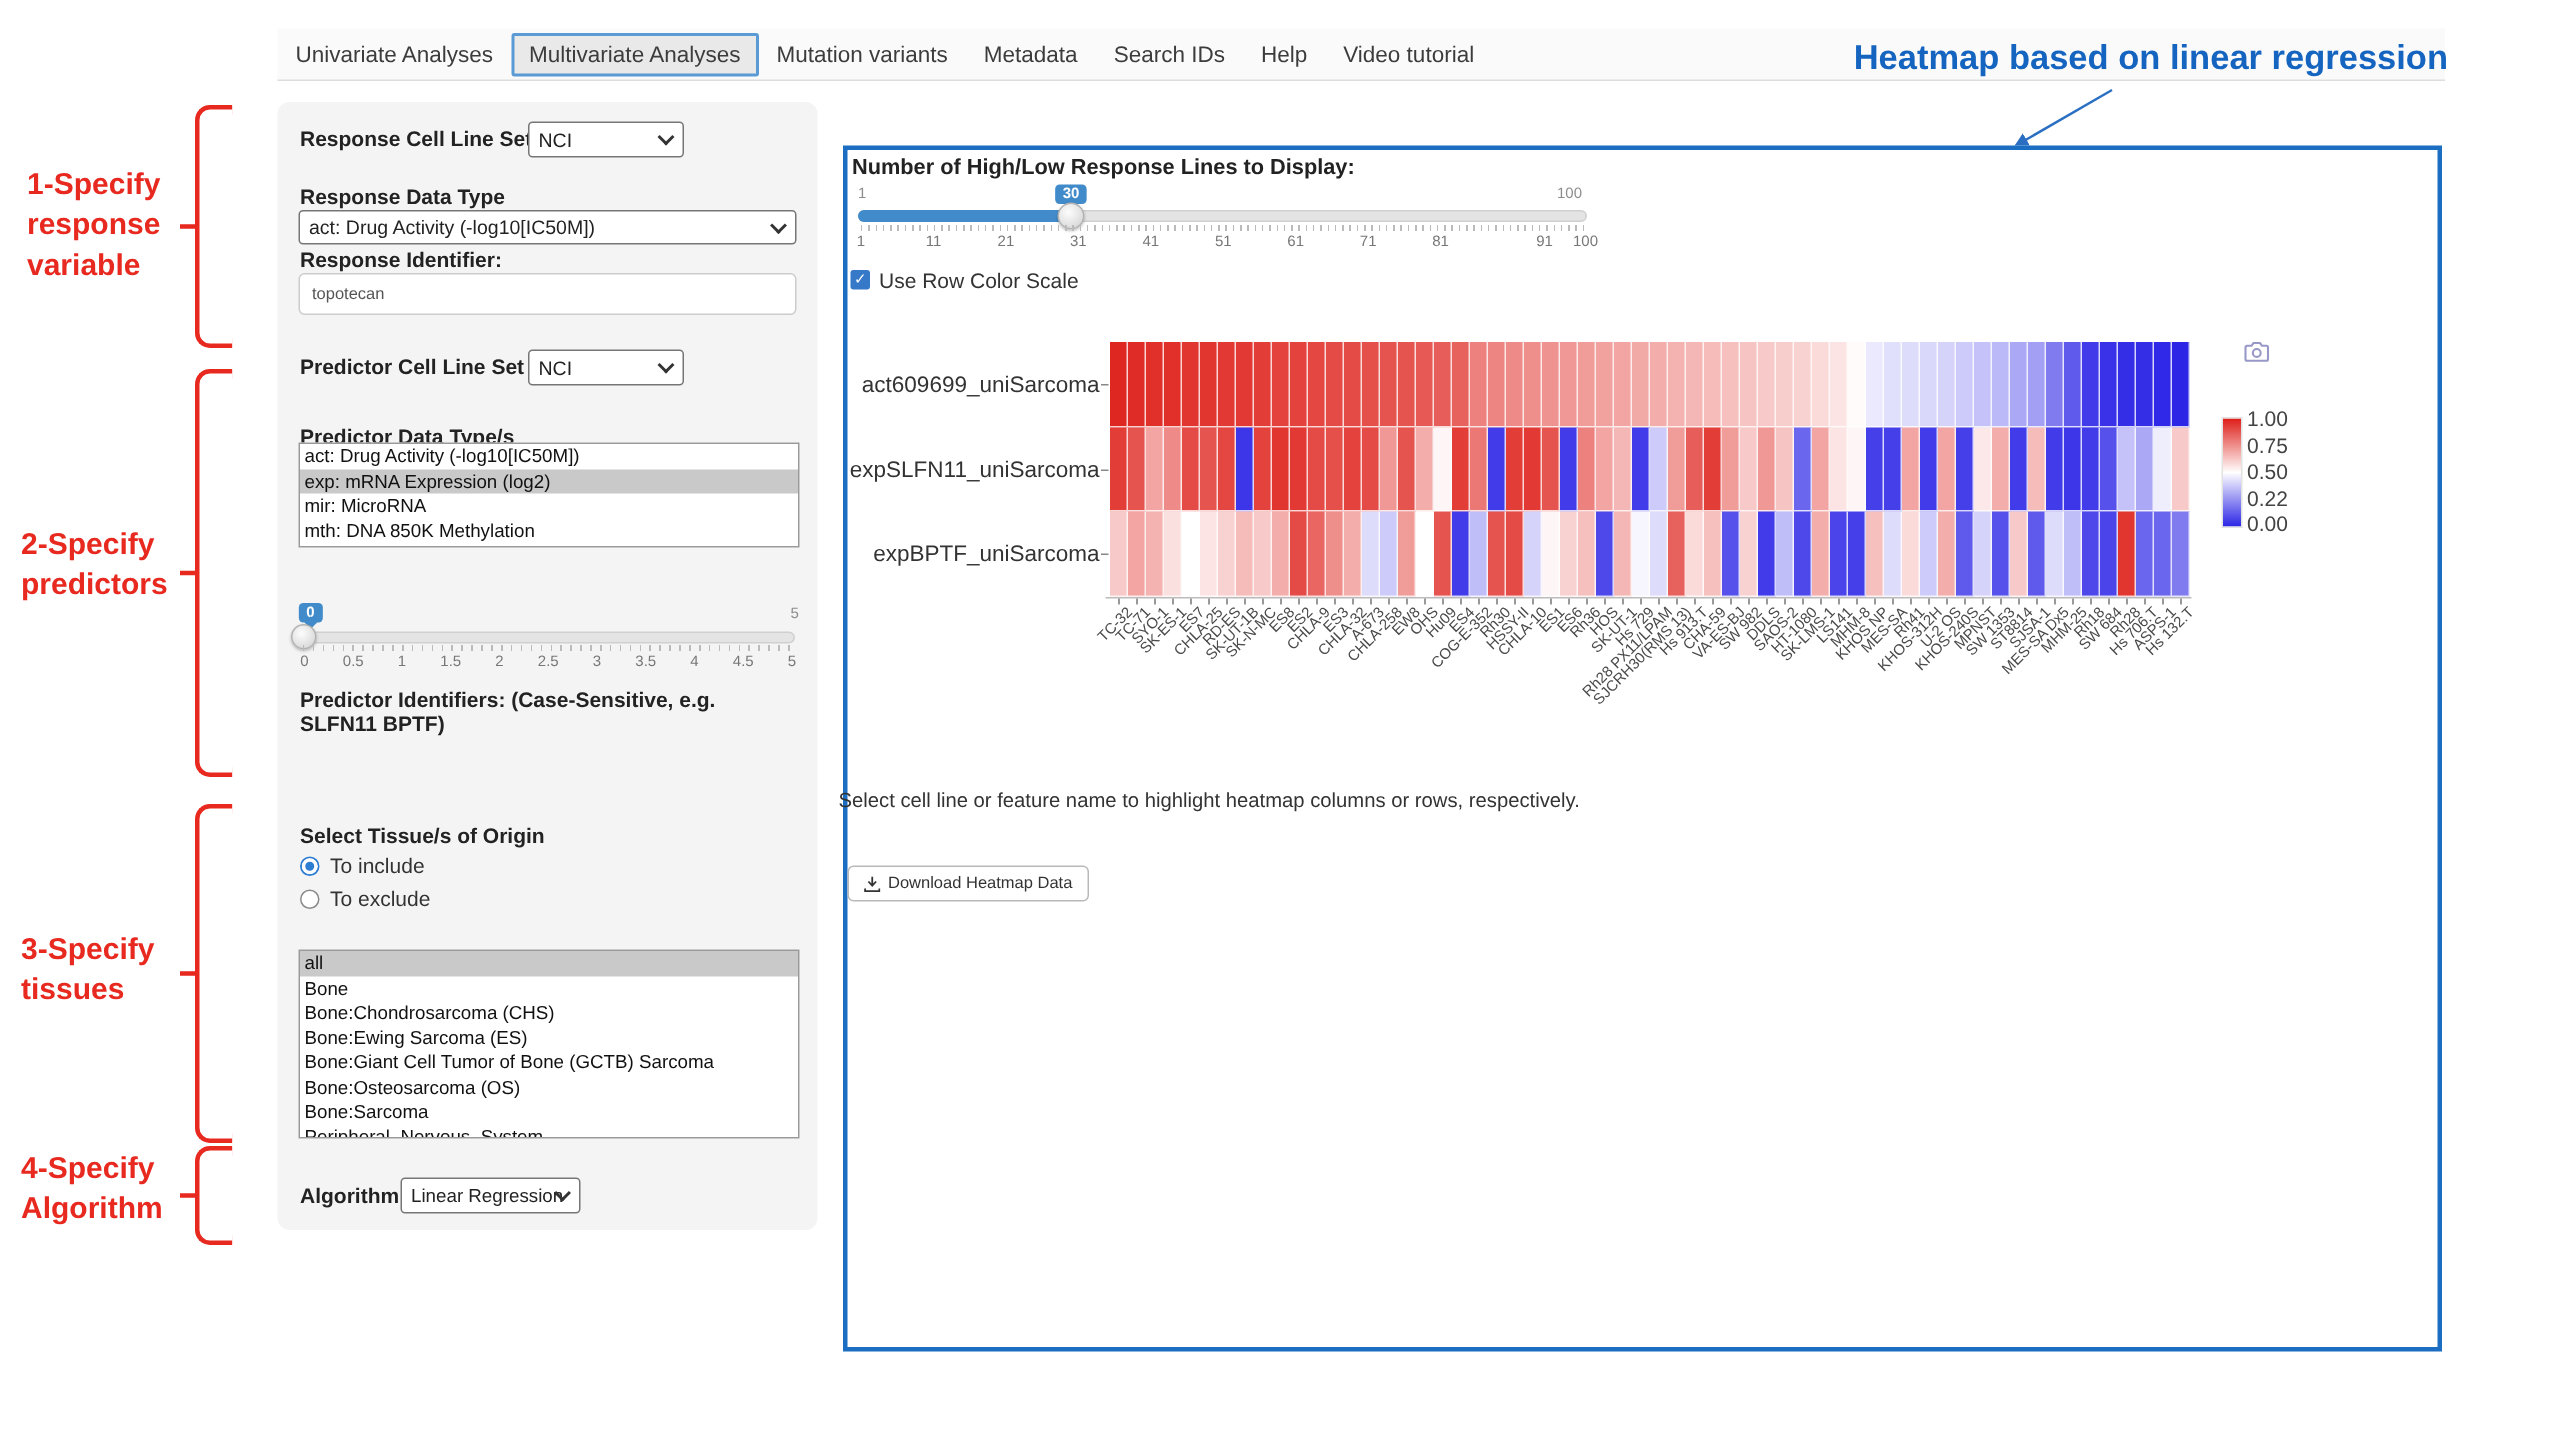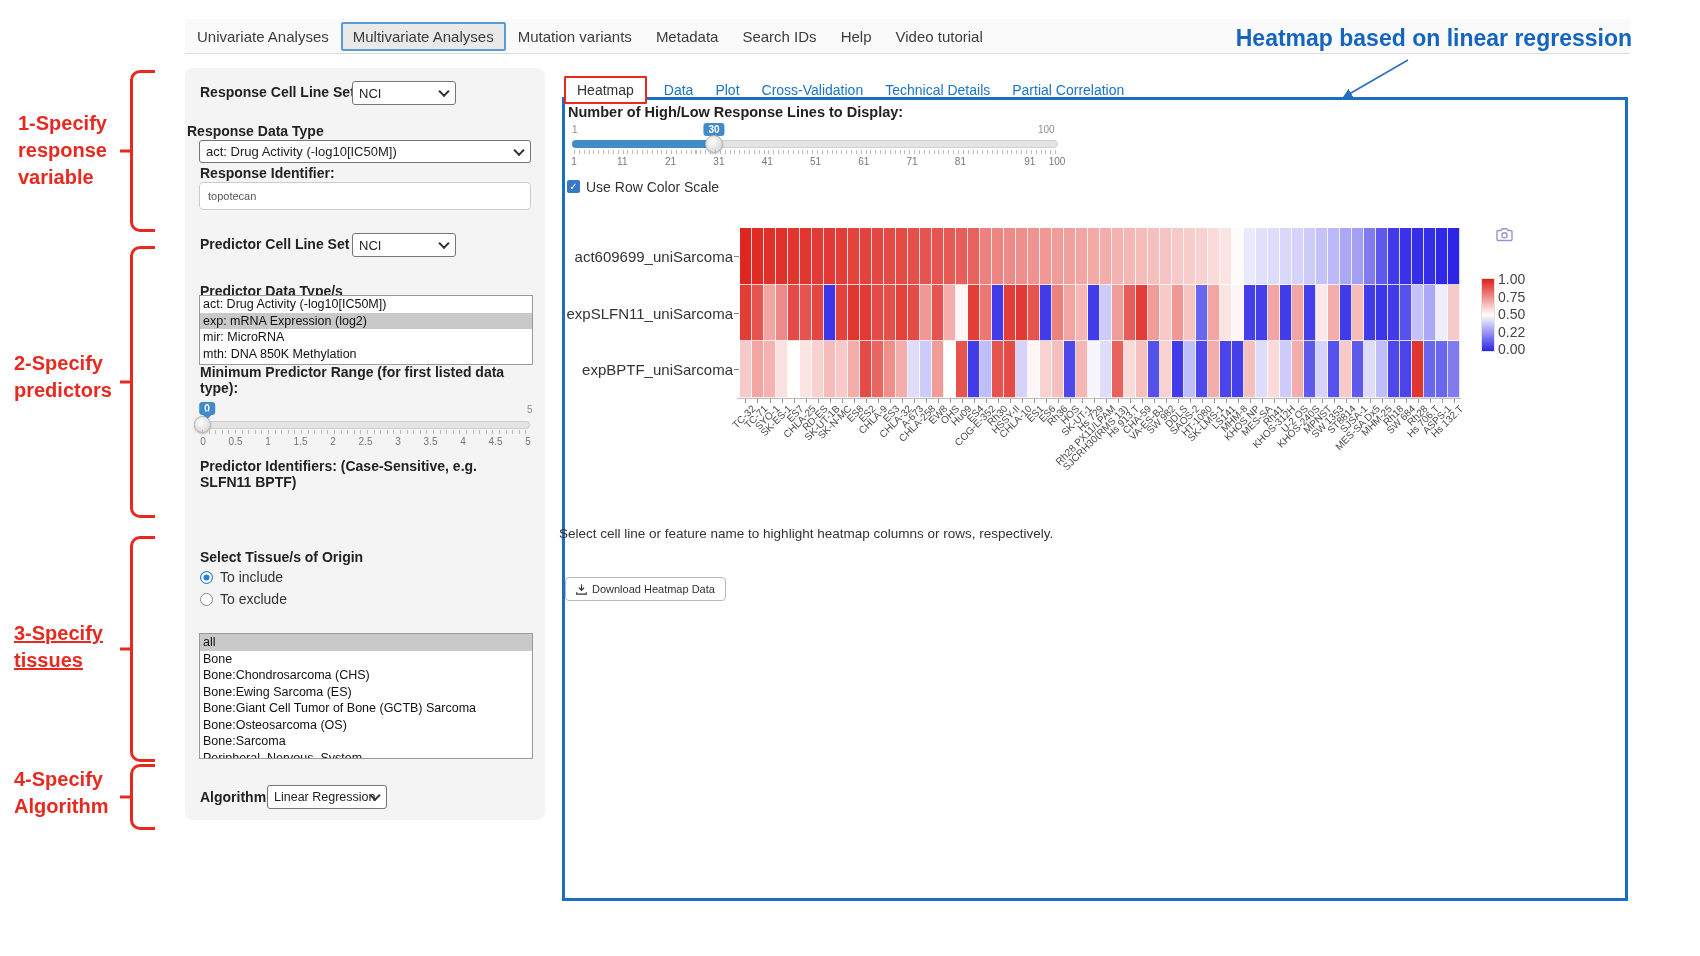--- a/index.html
+++ b/index.html
@@ -13,21 +13,21 @@
   .nav-item.active{background:#e9e9e9;border:2px solid #5b9bd5;border-radius:2px;padding:4px 10px;}
 
   
   .anno-step{position:absolute;color:#e8291f;font-weight:700;font-size:20px;line-height:27px;}
   .bracket{position:absolute;left:130px;width:22px;border:3px solid #e8291f;border-right:none;
            border-top-left-radius:10px;border-bottom-left-radius:10px;}
   .bracket::before{content:'';position:absolute;left:-13px;top:50%;width:10px;height:3px;
            background:#e8291f;transform:translateY(-50%);}
   .b1{top:70px;height:156px;} .b2{top:246px;height:266px;}
   .b3{top:536px;height:220px;} .b4{top:764px;height:60px;}
-  .s1{left:18px;top:110px;} .s2{left:14px;top:350px;} .s3{left:14px;top:620px;text-decoration:underline;} .s4{left:14px;top:766px;}
+  .s1{left:18px;top:110px;} .s2{left:14px;top:350px;} .s3{left:14px;top:620px;} .s4{left:14px;top:766px;}
 
   
   .hm-title{position:absolute;top:25px;left:1100px;width:532px;text-align:right;
             font-size:23px;font-weight:700;color:#1565c0;}
   .arrow-svg{position:absolute;left:1320px;top:52px;}
 
   
   .sidebar{position:absolute;left:185px;top:68px;width:360px;height:752px;background:#f4f4f4;
            border-radius:8px;}
   .lbl{position:absolute;font-size:14px;font-weight:700;color:#222;}
@@ -146,21 +146,21 @@
   </svg>
 
   <div class="sidebar"></div>
 
   <div class="lbl" style="left:200px;top:84px">Response Cell Line Set</div>
   <div class="sel" style="left:352px;top:81px;width:104px">
       <span>NCI</span>
       <span class="chev"></span>
     </div>
 
-  <div class="lbl" style="left:187px;top:123px">Response Data Type</div>
+  <div class="lbl" style="left:200px;top:123px">Response Data Type</div>
   <div class="sel" style="left:199px;top:140px;width:332px;height:23px">
       <span>act: Drug Activity (-log10[IC50M])</span>
       <span class="chev"></span>
     </div>
 
   <div class="lbl" style="left:200px;top:165px">Response Identifier:</div>
   <input class="tin" style="left: 199px; top: 182px; width: 332px;" value="topotecan">
 
   <div class="lbl" style="left:200px;top:236px">Predictor Cell Line Set</div>
   <div class="sel" style="left:352px;top:233px;width:104px">
@@ -169,21 +169,20 @@
     </div>
 
   <div class="lbl" style="left:200px;top:283px">Predictor Data Type/s</div>
   <div class="listbox" style="left:199px;top:295px;width:332px;height:68px">
       <div class="opt">act: Drug Activity (-log10[IC50M])</div>
       <div class="opt selected">exp: mRNA Expression (log2)</div>
       <div class="opt">mir: MicroRNA</div>
       <div class="opt">mth: DNA 850K Methylation</div>
     </div>
 
-  <div class="lbl" style="left:200px;top:364px;width:330px">Minimum Predictor Range (for first listed data type):</div>
   <div class="badge" style="left:207px;top:402px">0</div>
   <div class="minmax" style="left:527px;top:404px">5</div>
   <div class="track" style="left:200px;top:421px;width:330px"></div>
   <div class="handle" style="left:194px;top:416px;width:17px;height:17px"></div>
   <div class="tickstrip" style="left:202px;top:430px;width:327px;
        background:repeating-linear-gradient(90deg,#bbb 0 1px,transparent 1px 6.6px)"></div>
   <div>
       <div class="ticklab" style="left: 203px; top: 436px;">0</div>
       <div class="ticklab" style="left: 235.5px; top: 436px;">0.5</div>
       <div class="ticklab" style="left: 268px; top: 436px;">1</div>
@@ -217,28 +216,20 @@
       <div class="opt">Peripheral_Nervous_System</div>
     </div>
 
   <div class="lbl" style="left:200px;top:789px">Algorithm</div>
   <div class="sel" style="left:267px;top:785px;width:120px;font-size:12.5px">
       <span>Linear Regression</span>
       <span class="chev"></span>
     </div>
 
   <div class="panel"></div>
-  <div class="tabs">
-      <div class="tab active">Heatmap</div>
-      <div class="tab">Data</div>
-      <div class="tab">Plot</div>
-      <div class="tab">Cross-Validation</div>
-      <div class="tab">Technical Details</div>
-      <div class="tab">Partial Correlation</div>
-    </div>
 
   <div class="panel-h">Number of High/Low Response Lines to Display:</div>
   <div class="minmax" style="left:572px;top:124px">1</div>
   <div class="minmax" style="left:1038px;top:124px">100</div>
   <div class="badge" style="left:714px;top:123px">30</div>
   <div class="track" style="left:572px;top:140px;width:486px"></div>
   <div class="fill" style="left:572px;top:140px;width:142px"></div>
   <div class="handle" style="left:705px;top:135px"></div>
   <div class="tickstrip" style="left:574px;top:150px;width:485px;
        background:repeating-linear-gradient(90deg,#bbb 0 1px,transparent 1px 4.86px)"></div>

